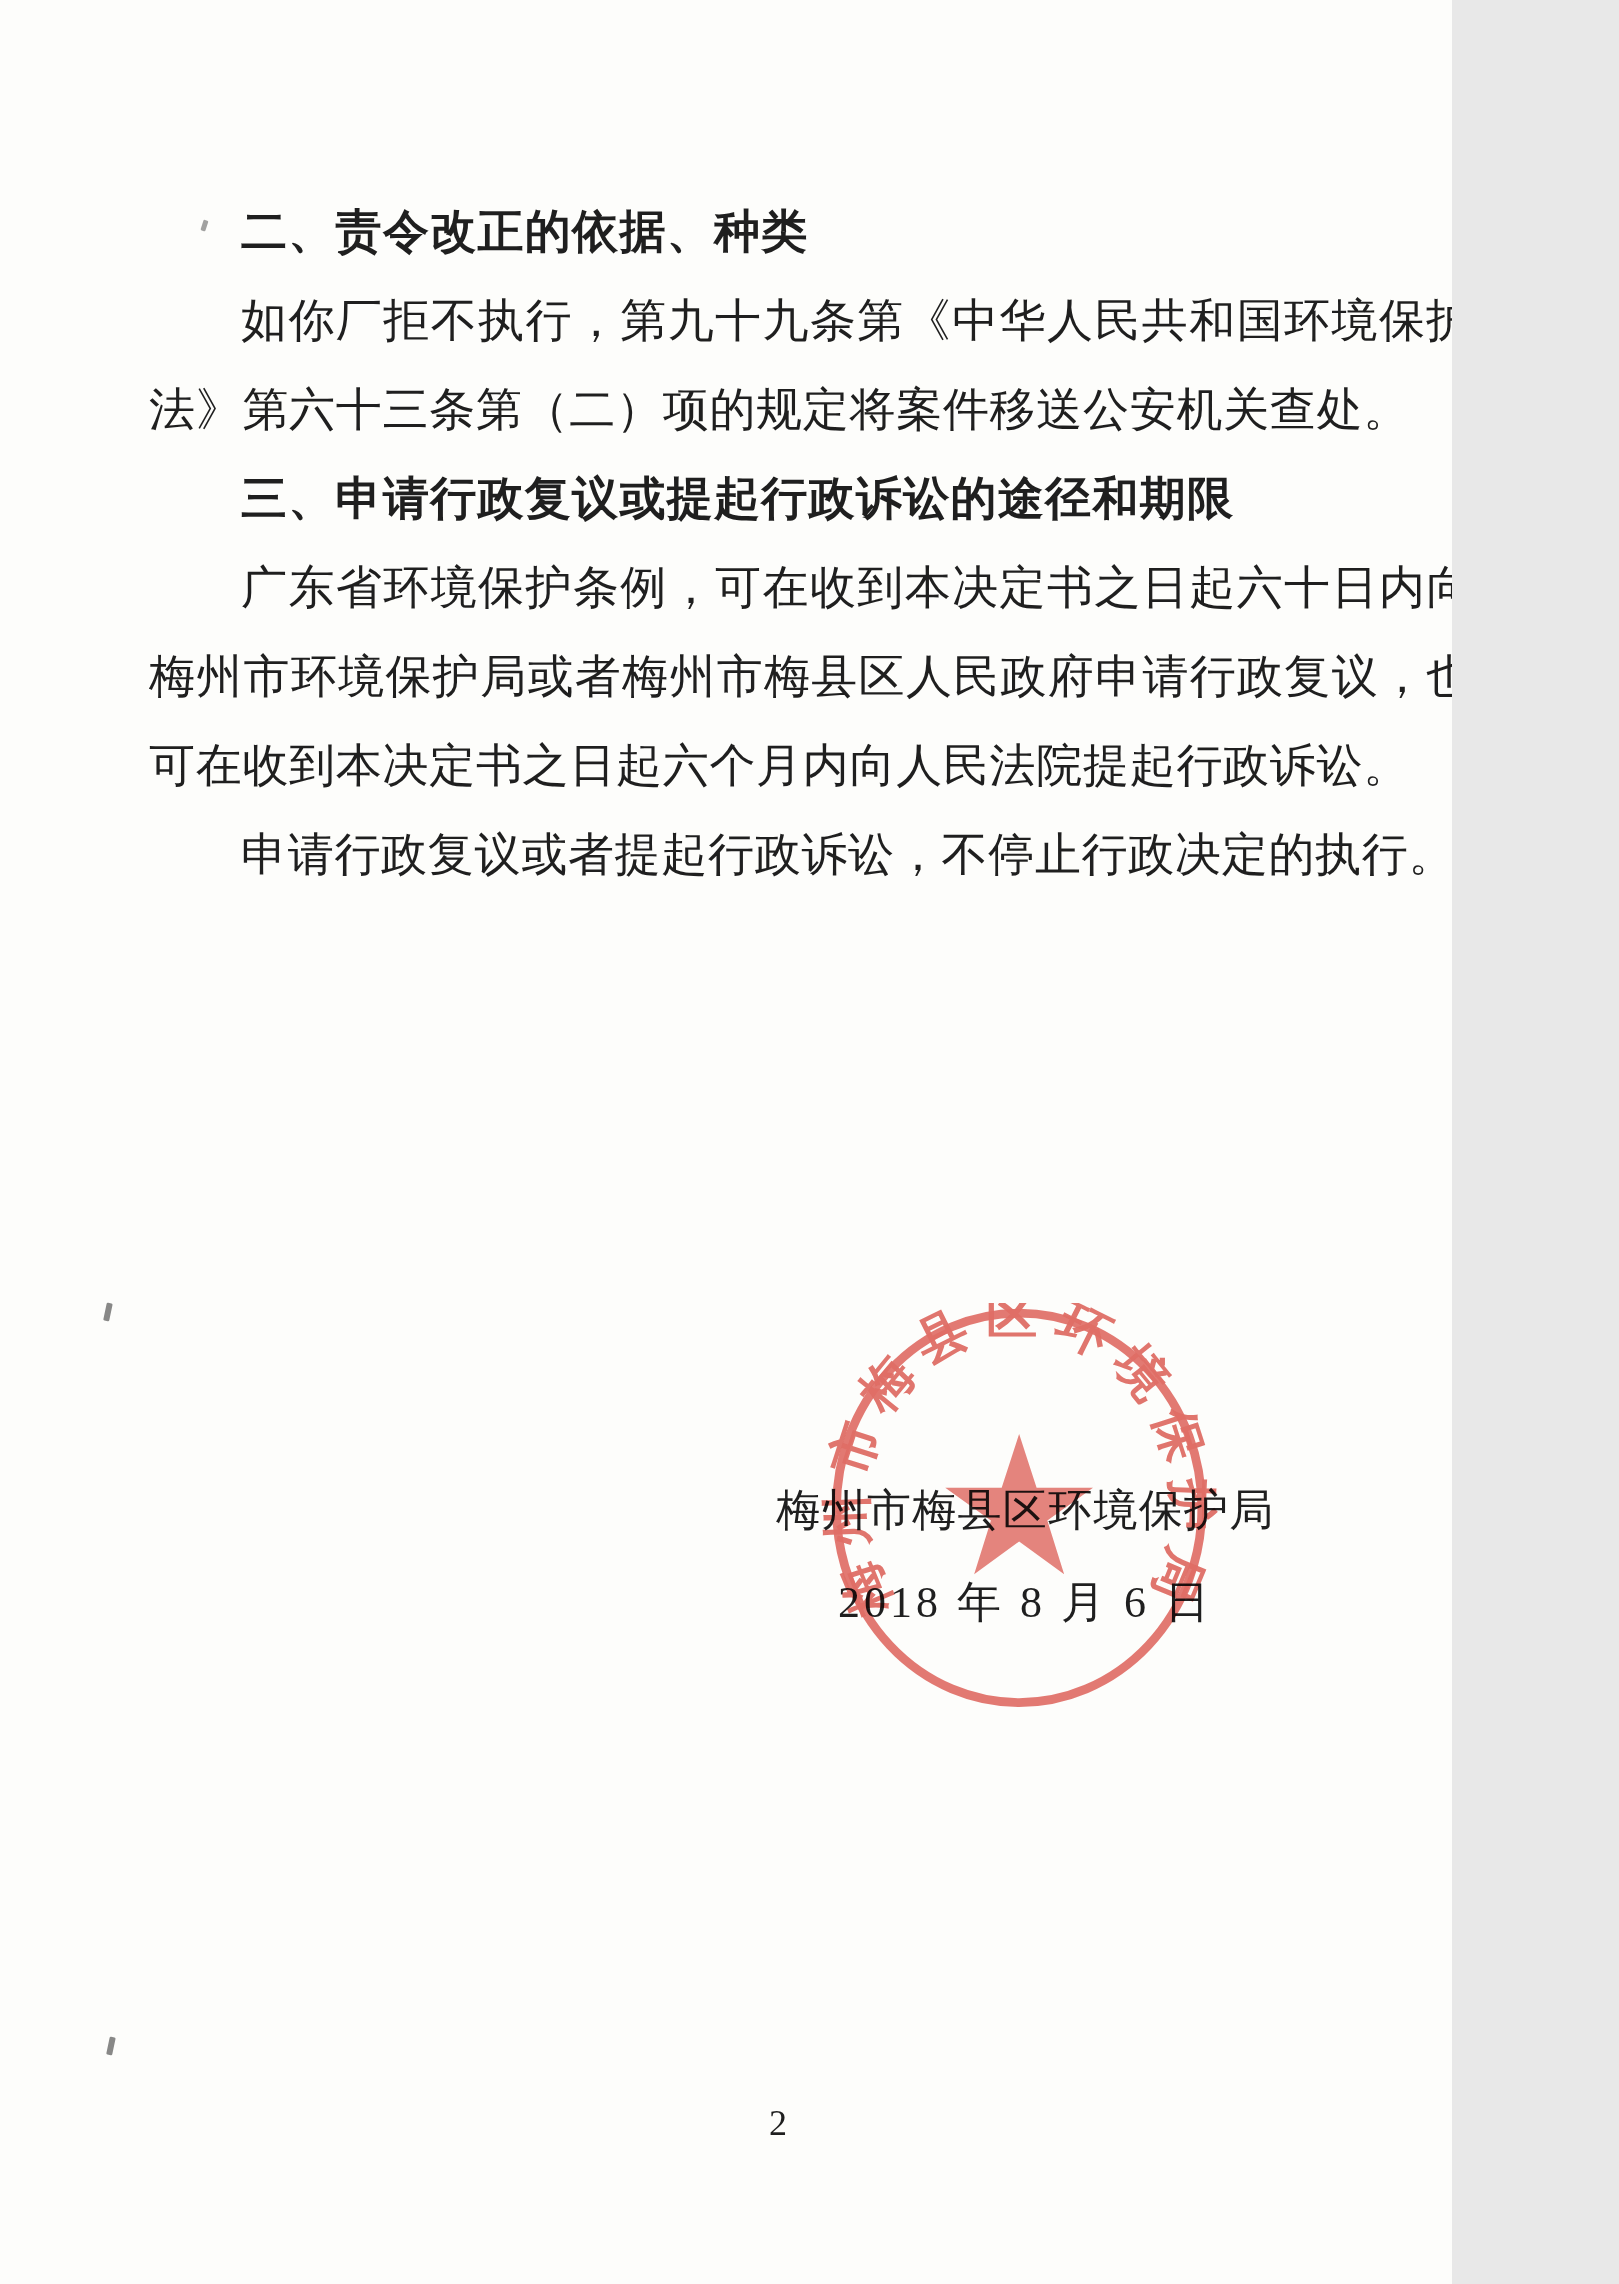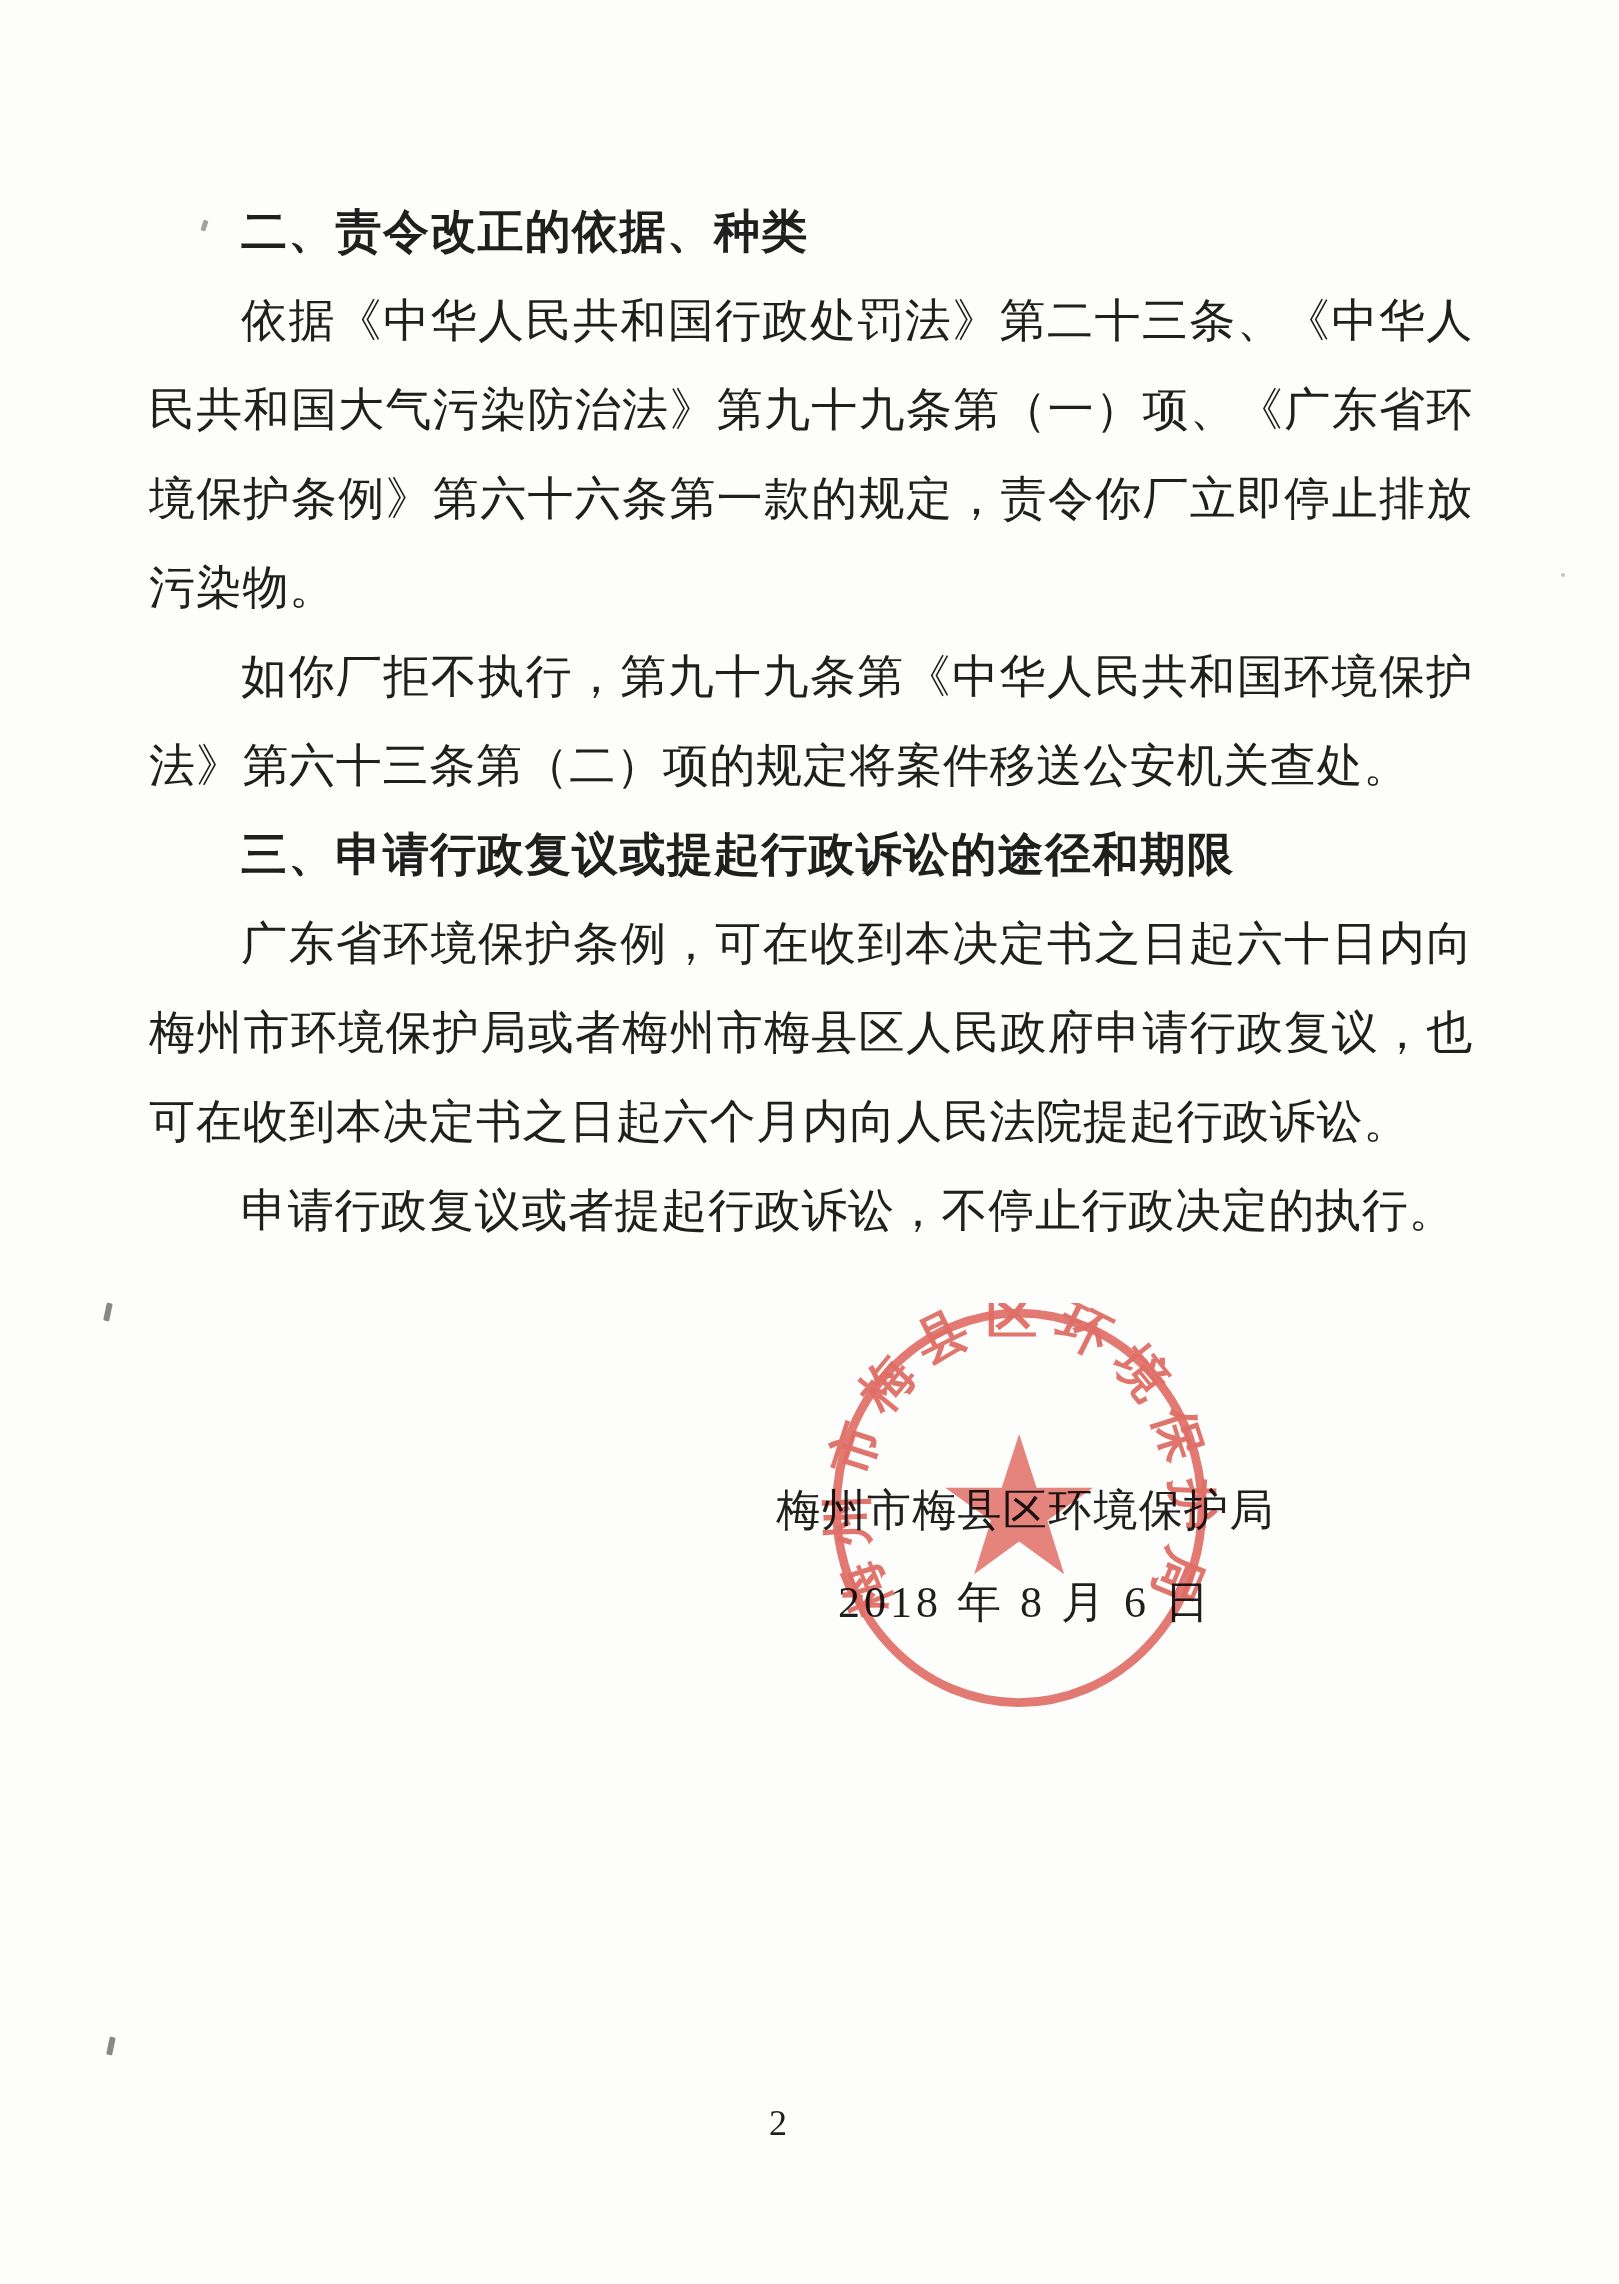--- a/index.html
+++ b/index.html
@@ -2,21 +2,21 @@
 <html style="font-size:10.8px"><head>
 <meta charset="utf-8">
 <style>
   html, body {
     margin: 0;
     padding: 0;
     background: #e8e8e8;
   }
   .page {
     position: relative;
-    width: 1619px;
+    width: 1452px;
     height: 2284px;
     background: #fdfdfb;
     overflow: hidden;
     font-family: "Liberation Serif", serif;
     color: #1f1f1f;
   }
   .content {
     position: absolute;
     left: 149px;
     top: 187px;
@@ -88,21 +88,20 @@
   .a3 { left: 108px; top: 2037px; width: 6px; height: 17.5px; transform: rotate(12deg); opacity: .7; }
   .a4 { left: 1561px; top: 573px; width: 4px; height: 4px; border-radius: 50%; opacity: .35; }
 </style>
 </head>
 <body>
 
 <div class="page">
 
   <div class="content">
     <h2>二、责令改正的依据、种类</h2>
-    <p>依据《中华人民共和国行政处罚法》第二十三条、《中华人民共和国大气污染防治法》第九十九条第（一）项、《广东省环境保护条例》第六十六条第一款的规定，责令你厂立即停止排放污染物。</p>
     <p>如你厂拒不执行，第九十九条第《中华人民共和国环境保护法》第六十三条第（二）项的规定将案件移送公安机关查处。</p>
     <h2>三、申请行政复议或提起行政诉讼的途径和期限</h2>
     <p>广东省环境保护条例，可在收到本决定书之日起六十日内向梅州市环境保护局或者梅州市梅县区人民政府申请行政复议，也可在收到本决定书之日起六个月内向人民法院提起行政诉讼。</p>
     <p>申请行政复议或者提起行政诉讼，不停止行政决定的执行。</p>
   </div>
 
   <div class="sign-block">
     <div class="sign-agency">梅州市梅县区环境保护局</div>
     <div class="sign-date">2018 年 8 月 6 日</div>
   </div>

